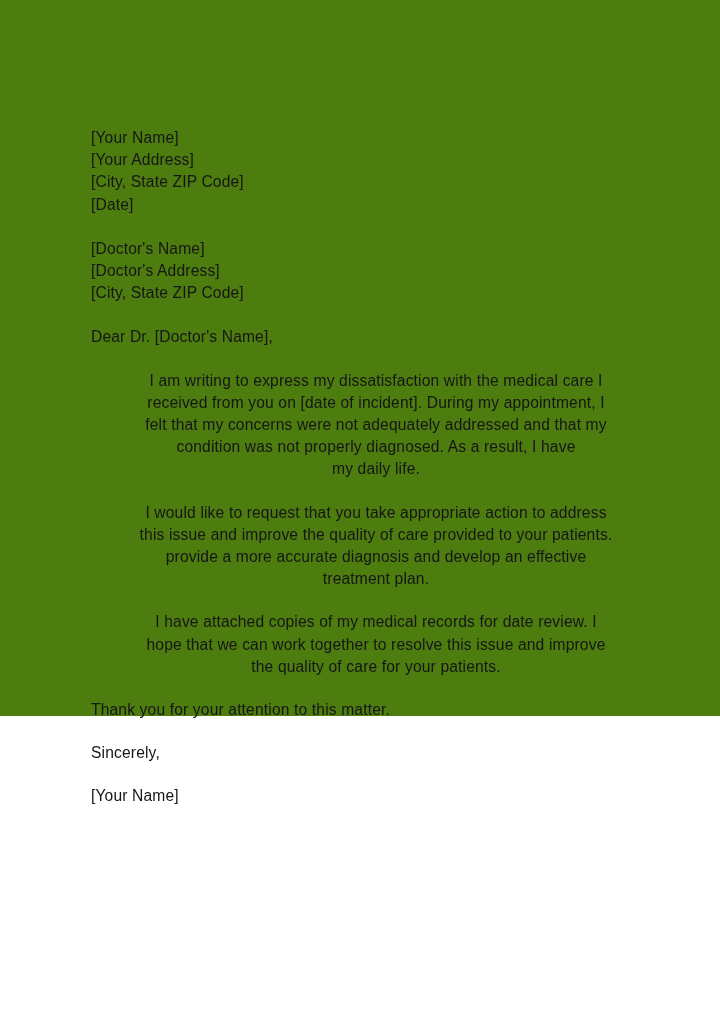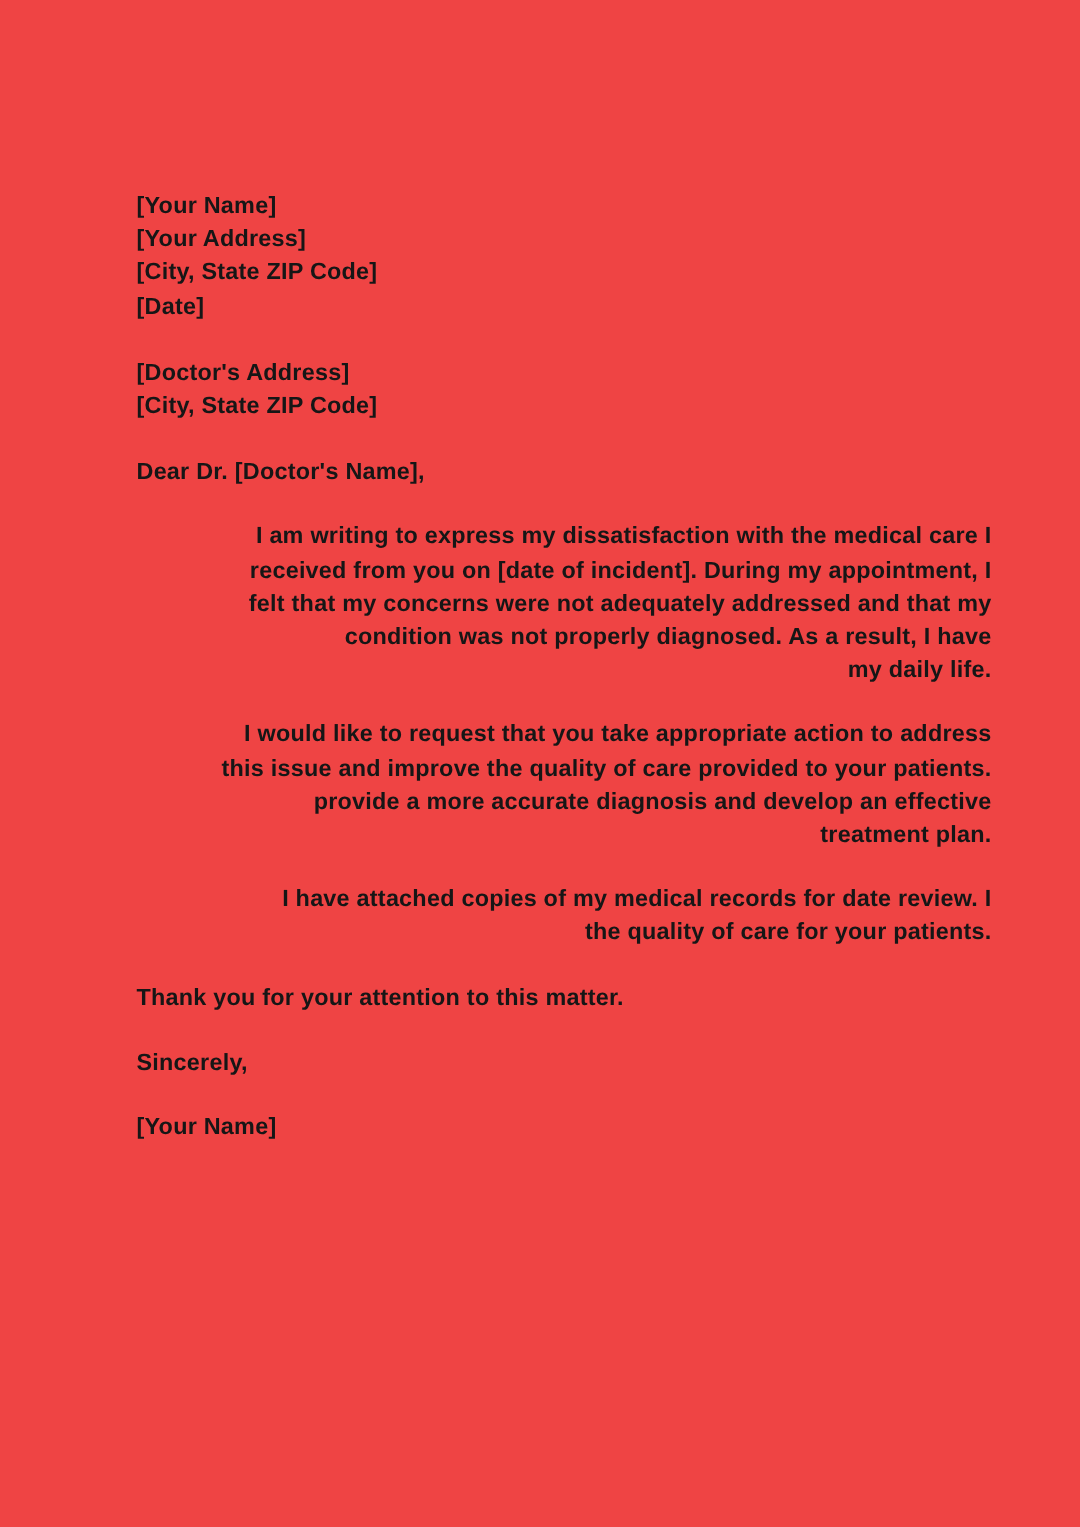--- a/index.html
+++ b/index.html
@@ -12,24 +12,23 @@
     height: 1018px;
     background: #ffffff;
     font-family: "Liberation Sans", sans-serif;
     -webkit-font-smoothing: antialiased;
     overflow: hidden;
   }
 
   .page {
     position: relative;
     width: 720px;
-    height: 1018px;
-    background: #ef4444;
+    height: 716px;
+    background: #4d7c0f;
     box-sizing: border-box;
-    font-weight: bold;
   }
 
   .letter {
     position: absolute;
     left: 91px;
     top: 127px;
     width: 570px;
     color: #161616;
     font-size: 15.6px;
     line-height: 22.2px;
@@ -45,21 +44,21 @@
     white-space: pre;
   }
 
   .salutation {
     margin: 0 0 21px 0;
     white-space: pre;
   }
 
   .para {
     margin: 0 0 21px 0;
-    text-align: right;
+    text-align: center;
   }
 
   .short-line {
     margin: 0 0 21px 0;
     white-space: pre;
   }
 
   .closing-line {
     margin: 0 0 21px 0;
     white-space: pre;
@@ -80,20 +79,21 @@
   <div class="letter">
 
     <div class="addr-block">
       <span class="addr-line">[Your Name]</span>
       <span class="addr-line">[Your Address]</span>
       <span class="addr-line">[City, State ZIP Code]</span>
       <span class="addr-line">[Date]</span>
     </div>
 
     <div class="addr-block">
+      <span class="addr-line">[Doctor's Name]</span>
       <span class="addr-line">[Doctor's Address]</span>
       <span class="addr-line">[City, State ZIP Code]</span>
     </div>
 
     <p class="salutation">Dear Dr. [Doctor's Name],</p>
 
     <p class="para">
       <span class="lb">I am writing to express my dissatisfaction with the medical care I</span>
       <span class="lb">received from you on [date of incident]. During my appointment, I</span>
       <span class="lb">felt that my concerns were not adequately addressed and that my</span>
@@ -103,20 +103,21 @@
 
     <p class="para">
       <span class="lb">I would like to request that you take appropriate action to address</span>
       <span class="lb">this issue and improve the quality of care provided to your patients.</span>
       <span class="lb">provide a more accurate diagnosis and develop an effective</span>
       <span class="lb">treatment plan.</span>
     </p>
 
     <p class="para">
       <span class="lb">I have attached copies of my medical records for date review. I</span>
+      <span class="lb">hope that we can work together to resolve this issue and improve</span>
       <span class="lb">the quality of care for your patients.</span>
     </p>
 
     <p class="short-line">Thank you for your attention to this matter.</p>
 
     <p class="closing-line">Sincerely,</p>
 
     <p class="signature-line">[Your Name]</p>
 
   </div>

